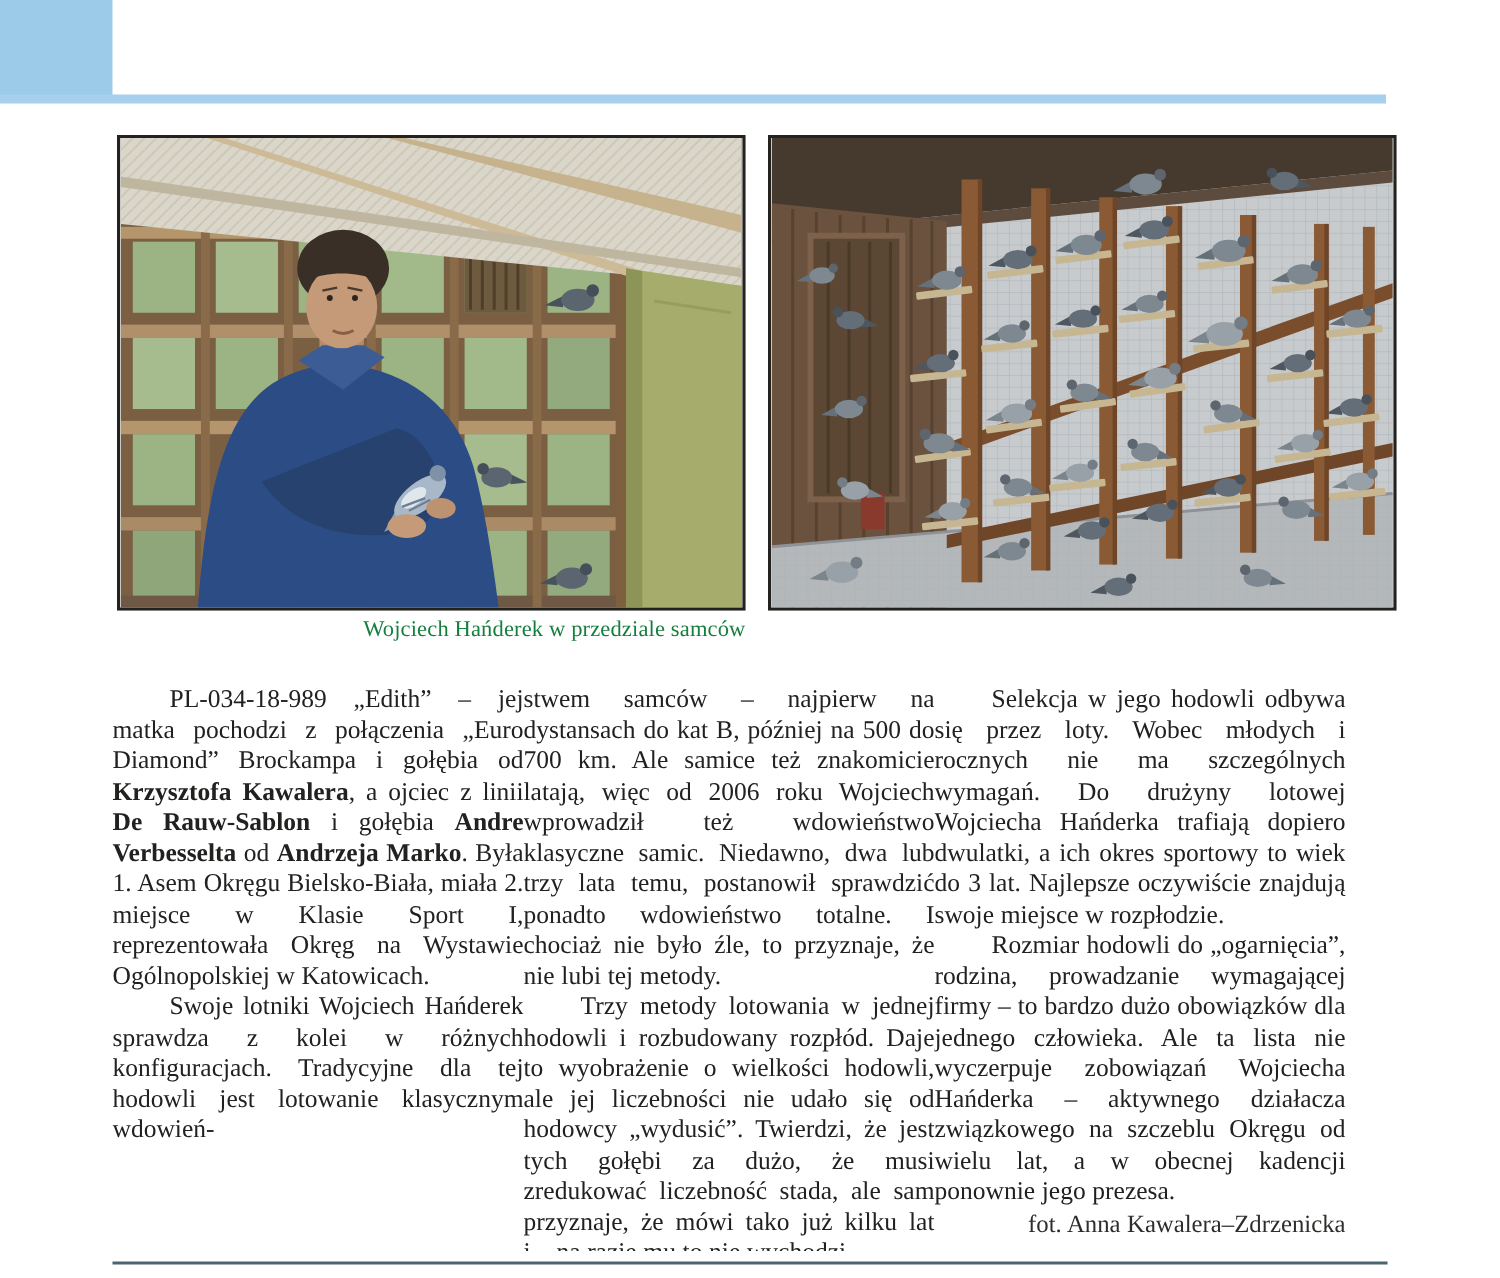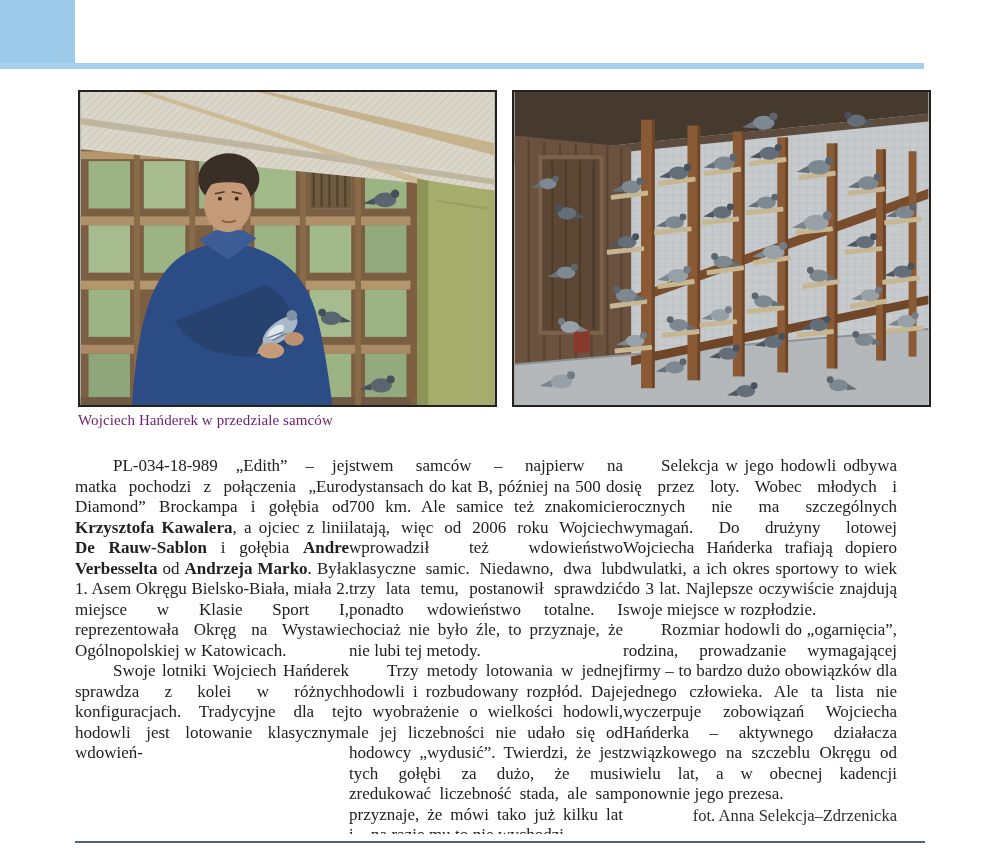--- a/index.html
+++ b/index.html
@@ -9,21 +9,21 @@
   }
   
   .corner-square{position:absolute;left:0;top:0;width:75px;height:64px;background:var(--accent,#9bcbe9);}
   .top-band{position:absolute;left:0;top:63px;width:924px;height:6px;background:var(--band,#a6d0ec);}
   
   .photo{position:absolute;top:90px;}
   .photo-left{left:78px;}
   .photo-right{left:512px;}
   .photo svg{display:block;width:419px;height:317px;border:2px solid #23221f;box-sizing:border-box;background:#cfcfcf;}
   .caption{
-    width:419px;text-align:left;margin-top:5px;font-size:15px;color:#701a75;letter-spacing:.1px;
+    width:419px;text-align:right;margin-top:5px;font-size:15px;color:#15803d;letter-spacing:.1px;
   }
   
   .columns{
     position:absolute;left:75px;top:456px;width:850px;height:378px;
     display:flex;color:var(--ink,#212120);
   }
   .col{width:274px;height:378px;overflow:hidden;}
   .col p{
     margin:0;font-size:17px;line-height:20.5px;text-align:justify;
     hyphens:manual;word-spacing:.2px;
@@ -281,18 +281,18 @@
         <p class="indent"><span>PL-034-18-989 „Edith” – jej matka pochodzi z połączenia „Euro Diamond” Brockampa i gołębia od </span><b>Krzysztofa Kawalera</b><span>, a ojciec z linii </span><b>De Rauw-Sablon</b><span> i gołębia </span><b>Andre Verbesselta</b><span> od </span><b>Andrzeja Marko</b><span>. Była 1. Asem Okręgu Bielsko-Biała, miała 2. miejsce w Klasie Sport I, reprezentowała Okręg na Wystawie Ogólnopolskiej w Katowicach.</span></p>
         <p class="indent"><span>Swoje lotniki Wojciech Hańderek sprawdza z kolei w różnych konfiguracjach. Tradycyjne dla tej hodowli jest lotowanie klasycznym wdowień-</span></p>
       </div>
     <div class="col">
         <p><span>stwem samców – najpierw na dystansach do kat B, później na 500 do 700 km. Ale samice też znakomicie latają, więc od 2006 roku Wojciech wprowadził też wdowieństwo klasyczne samic. Niedawno, dwa lub trzy lata temu, postanowił sprawdzić ponadto wdowieństwo totalne. I chociaż nie było źle, to przyznaje, że nie lubi tej metody.</span></p>
         <p class="indent"><span>Trzy metody lotowania w jednej hodowli i rozbudowany rozpłód. Daje to wyobrażenie o wielkości hodowli, ale jej liczebności nie udało się od hodowcy „wydusić”. Twierdzi, że jest tych gołębi za dużo, że musi zredukować liczebność stada, ale sam przyznaje, że mówi tako już kilku lat i... na razie mu to nie wychodzi.</span></p>
       </div>
     <div class="col">
         <p class="indent"><span>Selekcja w jego hodowli odbywa się przez loty. Wobec młodych i rocznych nie ma szczególnych wymagań. Do drużyny lotowej Wojciecha Hańderka trafiają dopiero dwulatki, a ich okres sportowy to wiek do 3 lat. Najlepsze oczywiście znajdują swoje miejsce w rozpłodzie.</span></p>
         <p class="indent"><span>Rozmiar hodowli do „ogarnięcia”, rodzina, prowadzanie wymagającej firmy – to bardzo dużo obowiązków dla jednego człowieka. Ale ta lista nie wyczerpuje zobowiązań Wojciecha Hańderka – aktywnego działacza związkowego na szczeblu Okręgu od wielu lat, a w obecnej kadencji ponownie jego prezesa.</span></p>
-        <p class="credit"><span>fot. Anna Selekcja–Zdrzenicka</span></p>
+        <p class="credit"><span>fot. Anna Kawalera–Zdrzenicka</span></p>
       </div>
   </div>
 
   <div class="bottom-rule"></div>
 </div>
 
 </body></html>

